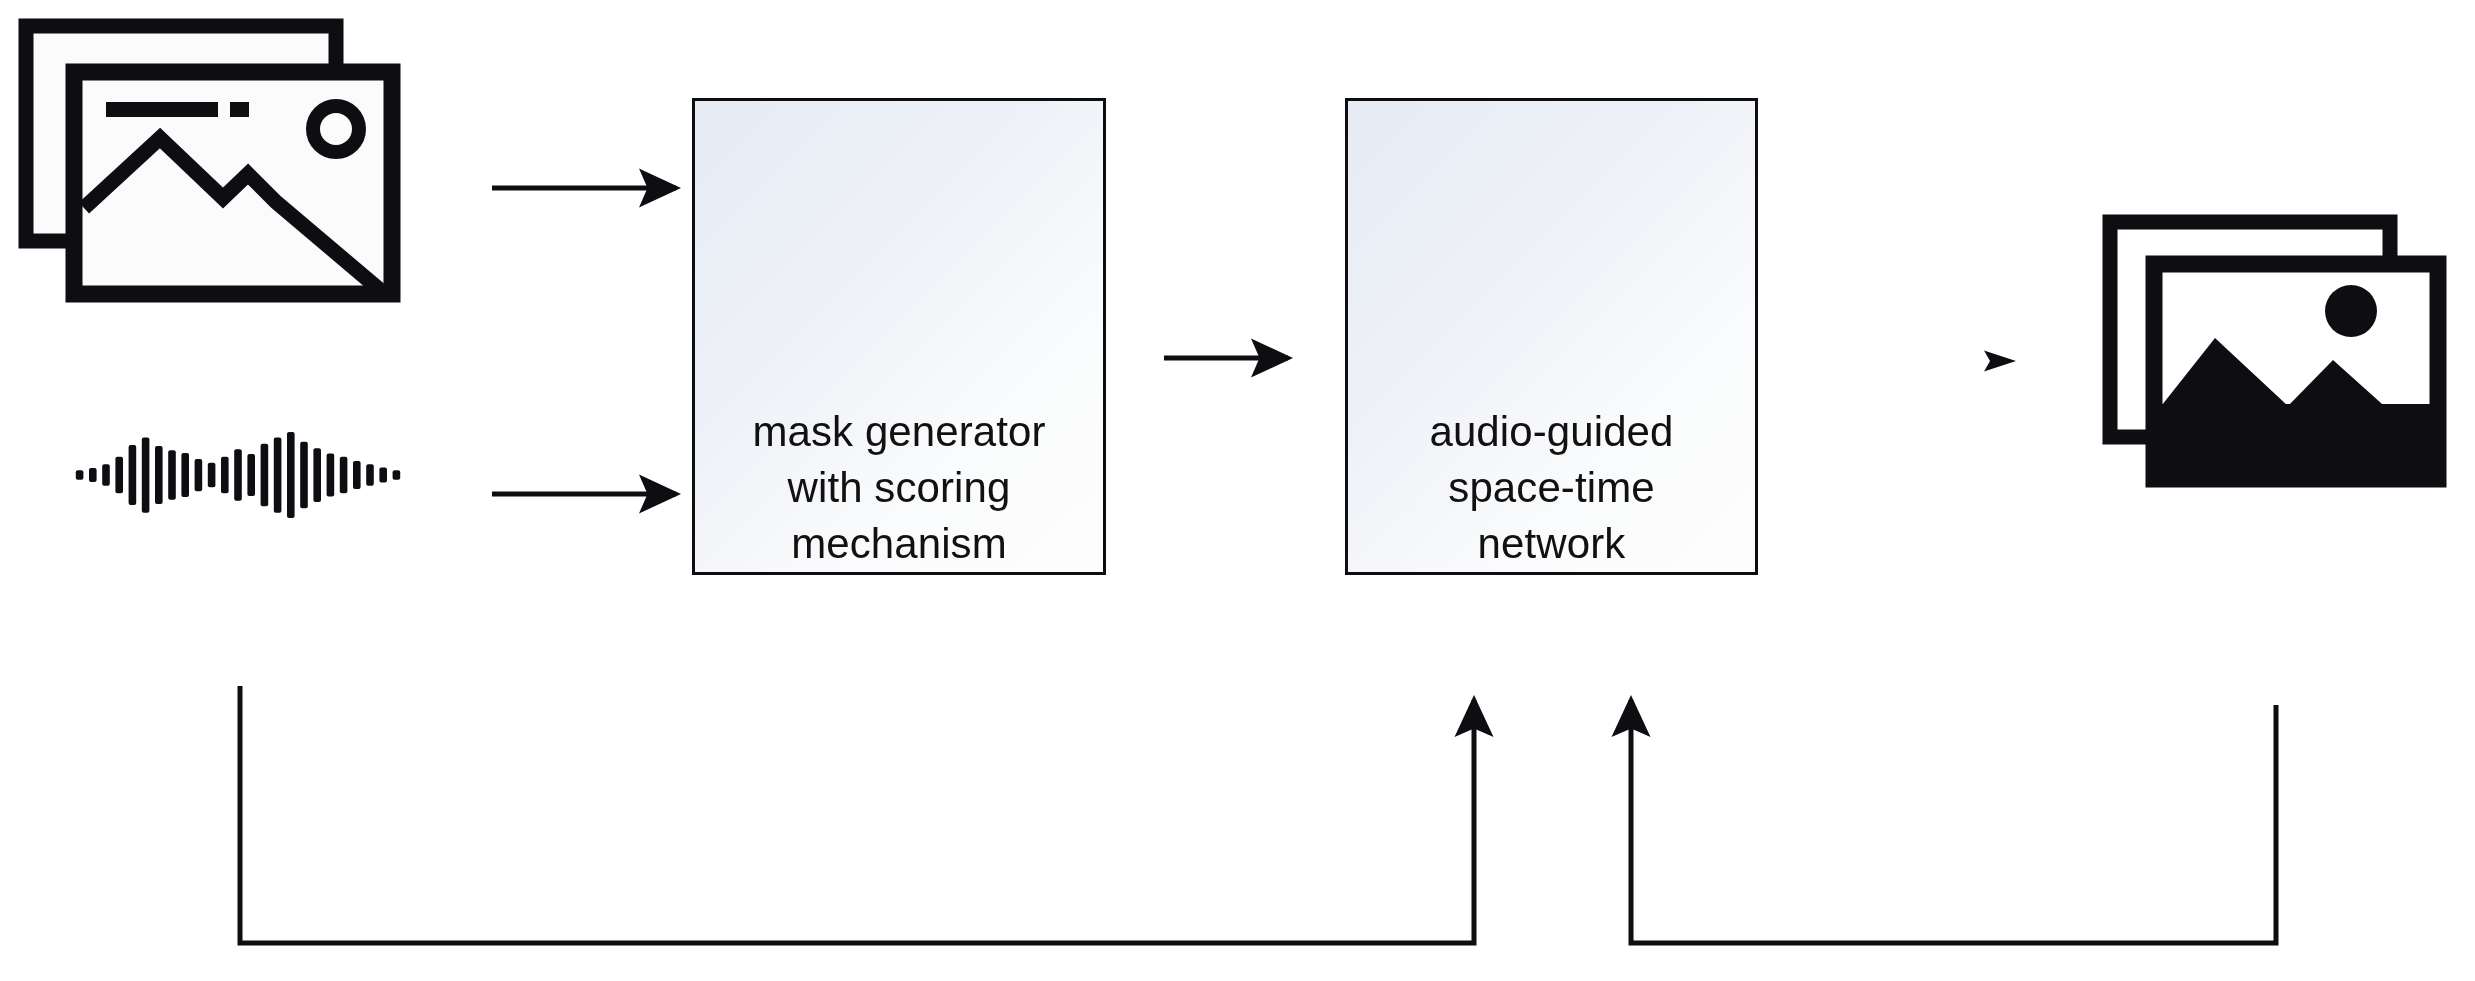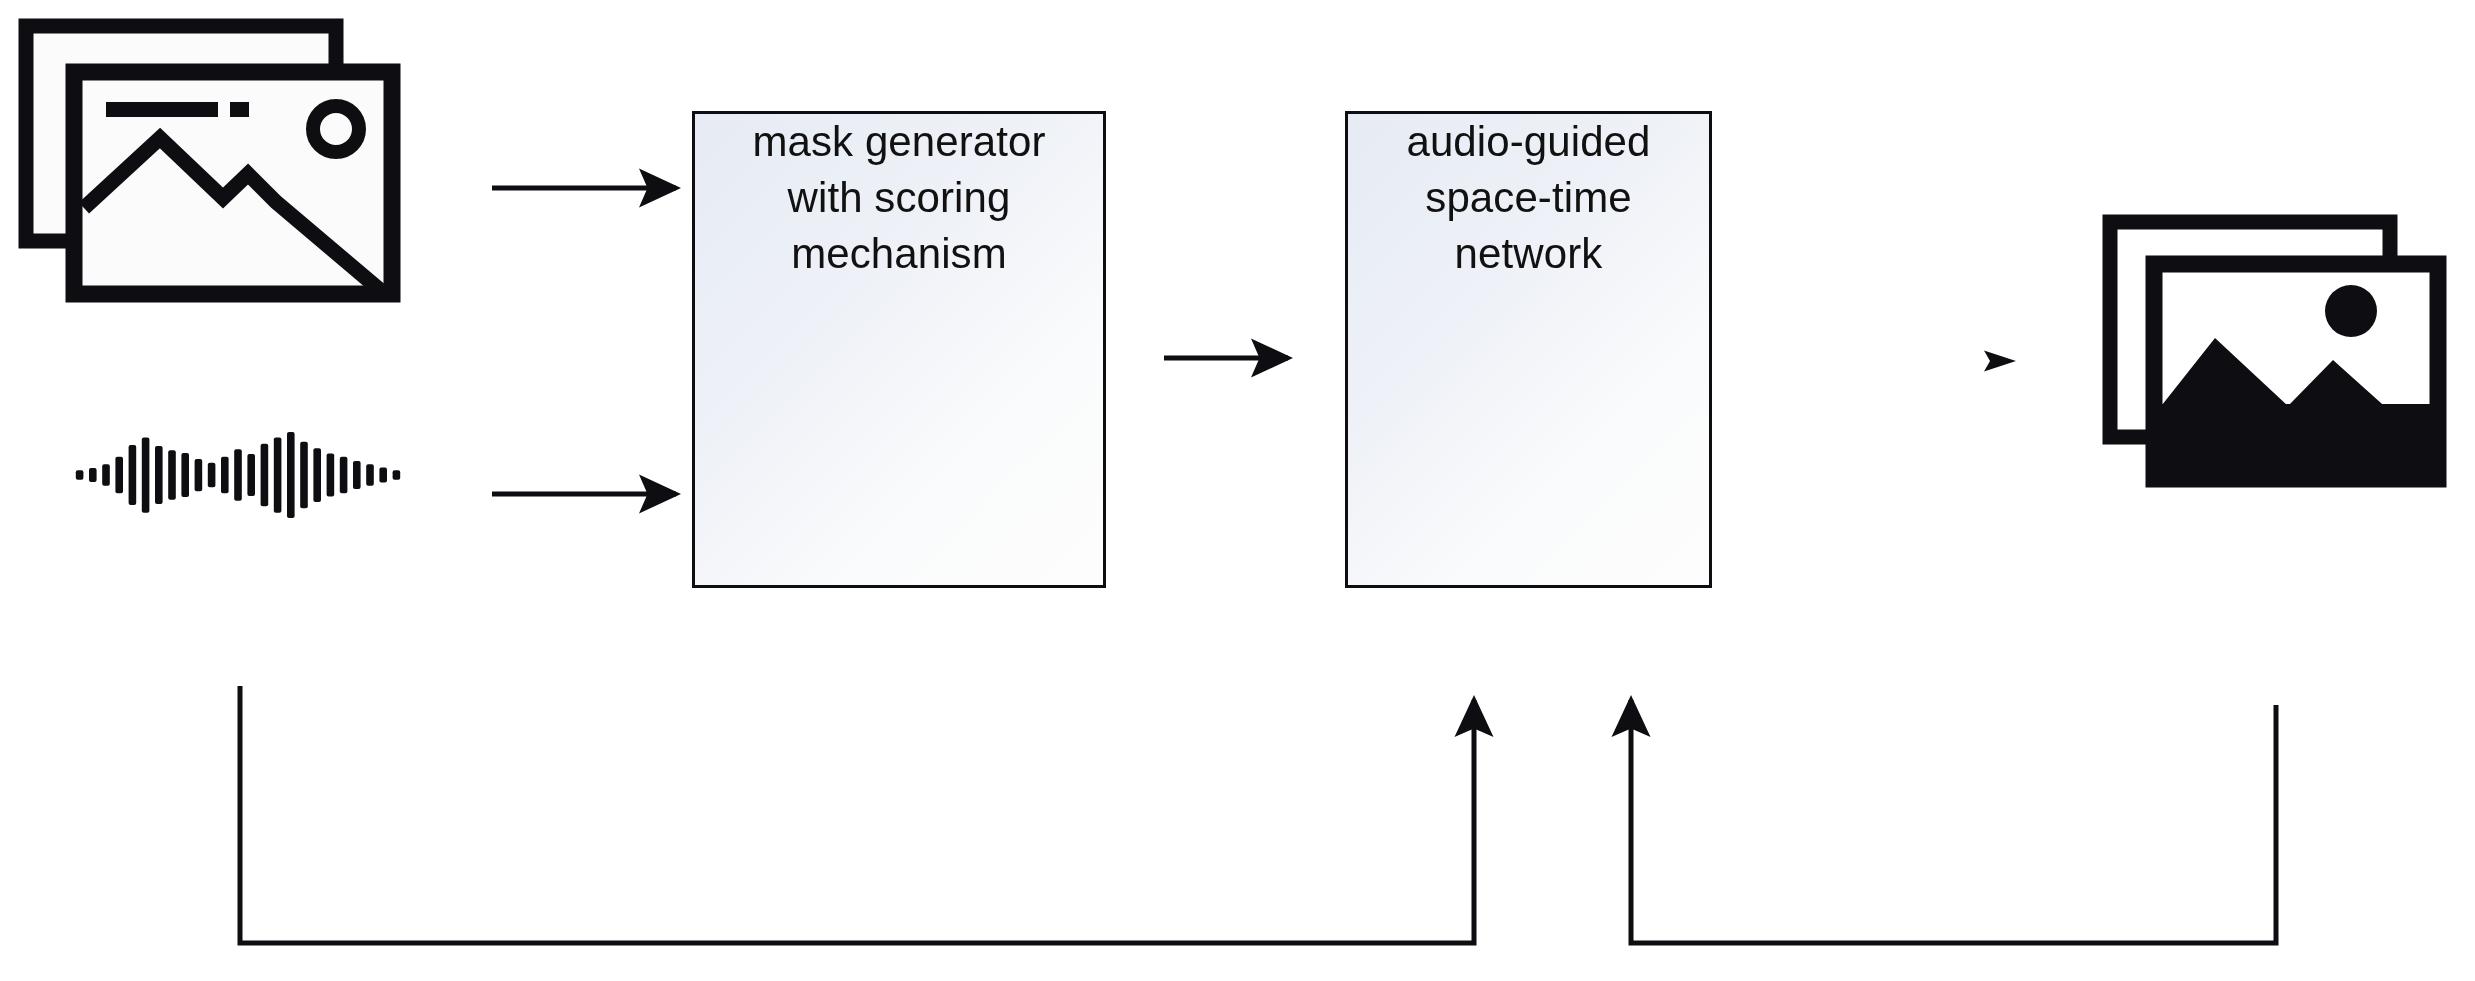--- a/index.html
+++ b/index.html
@@ -22,44 +22,43 @@
     left: 0;
     top: 0;
     width: 2475px;
     height: 981px;
   }
   .proc-box {
     position: absolute;
     border: 3px solid #0d0d12;
     background: linear-gradient(135deg, #e6ebf4 0%, #eef1f7 38%, #fafbfc 70%, #fdfdfd 100%);
     display: flex;
-    align-items: flex-start;
+    align-items: flex-end;
     justify-content: center;
     box-sizing: border-box;
-    margin-top: 13px;
   }
   .proc-label {
     text-align: center;
     color: #111111;
     font-size: 42px;
     line-height: 1.33;
     letter-spacing: 0.1px;
     white-space: pre-line;
     font-family: "Liberation Sans", sans-serif;
   }
   #box-mask-generator {
     left: 692px;
     top: 98px;
     width: 414px;
     height: 477px;
   }
   #box-space-time {
     left: 1345px;
     top: 98px;
-    width: 367px;
+    width: 413px;
     height: 477px;
   }
   .icon-wrap {
     position: absolute;
   }
   #icon-input-frames {
     left: 18px;
     top: 18px;
     width: 410px;
     height: 290px;

